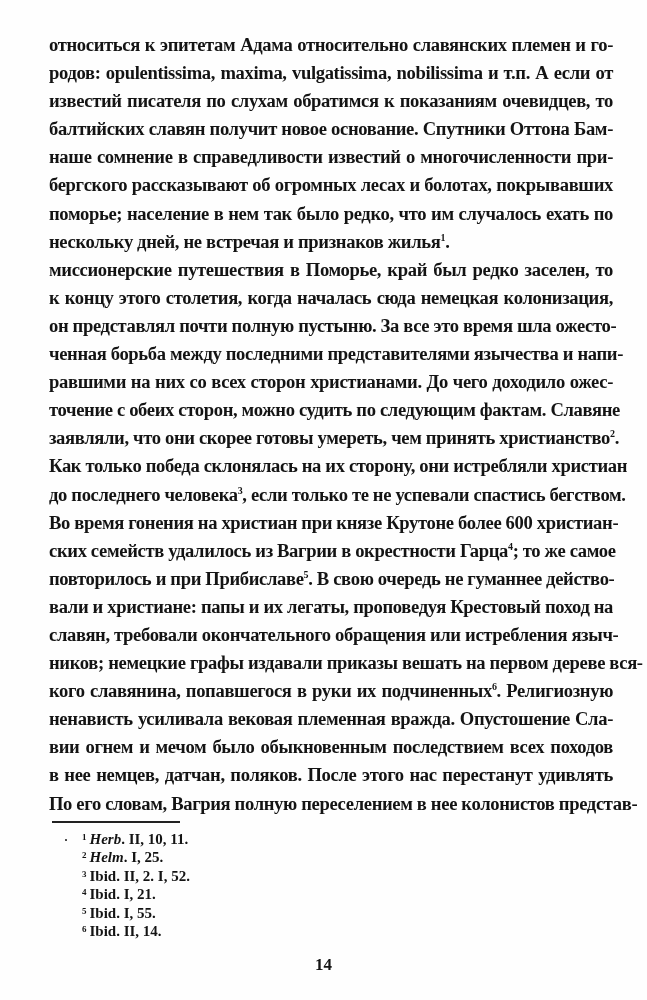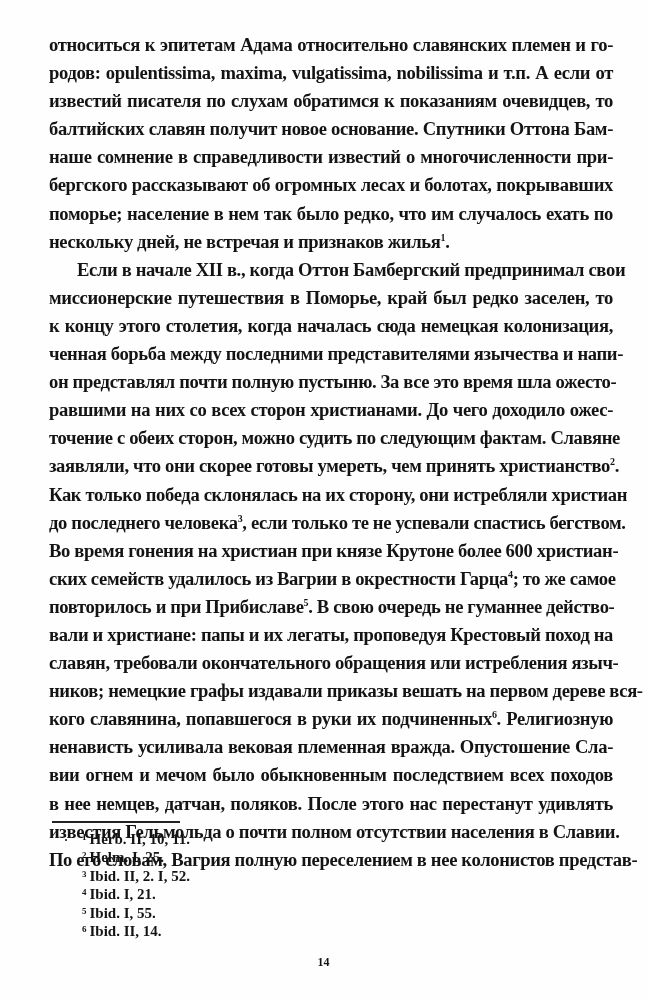--- a/index.html
+++ b/index.html
@@ -20,57 +20,55 @@
   .line.indent { padding-left: 28px; }
   sup { font-size: 10px; line-height: 0; vertical-align: 7px; }
   .fn-rule { position: absolute; left: 52px; top: 821px; width: 128px; height: 1.5px; background: #222; }
   .fn-dot { position: absolute; left: 64px; top: 833px; font-size: 12px; font-weight: bold; }
   .footnotes { position: absolute; left: 82px; top: 828px; }
   .fn {
     display: block; height: 18.4px; line-height: 18.4px;
     font-size: 15px; font-weight: bold; white-space: nowrap;
   }
   .fn .num { font-size: 9px; vertical-align: 4px; margin-right: 3px; }
-  .fn .src { }
-  .page-number { position: absolute; left: 0; width: 647px; top: 955px; text-align: center; font-size: 12px; font-weight: bold; }
+  .fn .src { font-style: italic; }
+  .page-number { position: absolute; left: 0; width: 647px; top: 955px; text-align: center; font-size: 17px; font-weight: bold; }
 </style>
 </head>
 <body>
 
 <div class="page">
   <div class="body-text">
     <span class="line">относиться к эпитетам Адама относительно славянских племен и го-</span>
     <span class="line">родов: opulentissima, maxima, vulgatissima, nobilissima и т.п. А если от</span>
     <span class="line">известий писателя по слухам обратимся к показаниям очевидцев, то</span>
     <span class="line">балтийских славян получит новое основание. Спутники Оттона Бам-</span>
     <span class="line">наше сомнение в справедливости известий о многочисленности при-</span>
     <span class="line">бергского рассказывают об огромных лесах и болотах, покрывавших</span>
     <span class="line">поморье; население в нем так было редко, что им случалось ехать по</span>
     <span class="line last"><span>нескольку дней, не встречая и признаков жилья</span><sup>1</sup><span>.</span></span>
-    <span class="line indent">Если в начале XII в., когда Оттон Бамбергский предпринимал свои</span>
     <span class="line">миссионерские путешествия в Поморье, край был редко заселен, то</span>
     <span class="line">к концу этого столетия, когда началась сюда немецкая колонизация,</span>
+    <span class="line">он представлял почти полную пустыню. За все это время шла ожесто-</span>
     <span class="line">ченная борьба между последними представителями язычества и напи-</span>
-    <span class="line">он представлял почти полную пустыню. За все это время шла ожесто-</span>
     <span class="line">равшими на них со всех сторон христианами. До чего доходило ожес-</span>
     <span class="line">точение с обеих сторон, можно судить по следующим фактам. Славяне</span>
     <span class="line"><span>заявляли, что они скорее готовы умереть, чем принять христианство</span><sup>2</sup><span>.</span></span>
     <span class="line">Как только победа склонялась на их сторону, они истребляли христиан</span>
     <span class="line"><span>до последнего человека</span><sup>3</sup><span>, если только те не успевали спастись бегством.</span></span>
     <span class="line">Во время гонения на христиан при князе Крутоне более 600 христиан-</span>
     <span class="line"><span>ских семейств удалилось из Вагрии в окрестности Гарца</span><sup>4</sup><span>; то же самое</span></span>
     <span class="line"><span>повторилось и при Прибиславе</span><sup>5</sup><span>. В свою очередь не гуманнее действо-</span></span>
     <span class="line">вали и христиане: папы и их легаты, проповедуя Крестовый поход на</span>
     <span class="line">славян, требовали окончательного обращения или истребления языч-</span>
     <span class="line">ников; немецкие графы издавали приказы вешать на первом дереве вся-</span>
     <span class="line"><span>кого славянина, попавшегося в руки их подчиненных</span><sup>6</sup><span>. Религиозную</span></span>
     <span class="line">ненависть усиливала вековая племенная вражда. Опустошение Сла-</span>
     <span class="line">вии огнем и мечом было обыкновенным последствием всех походов</span>
     <span class="line">в нее немцев, датчан, поляков. После этого нас перестанут удивлять</span>
-    <span class="line">известия Гельмольда о почти полном отсутствии населения в Славии.</span>
     <span class="line">По его словам, Вагрия полную переселением в нее колонистов представ-</span>
   </div>
 
   <div class="fn-rule"></div>
   <span class="fn-dot">·</span>
 
   <div class="footnotes">
     <span class="fn"><span class="num">1</span><span class="src">Herb</span><span>. II, 10, 11.</span></span>
     <span class="fn"><span class="num">2</span><span class="src">Helm</span><span>. I, 25.</span></span>
     <span class="fn"><span class="num">3</span><span>Ibid. II, 2. I, 52.</span></span>

